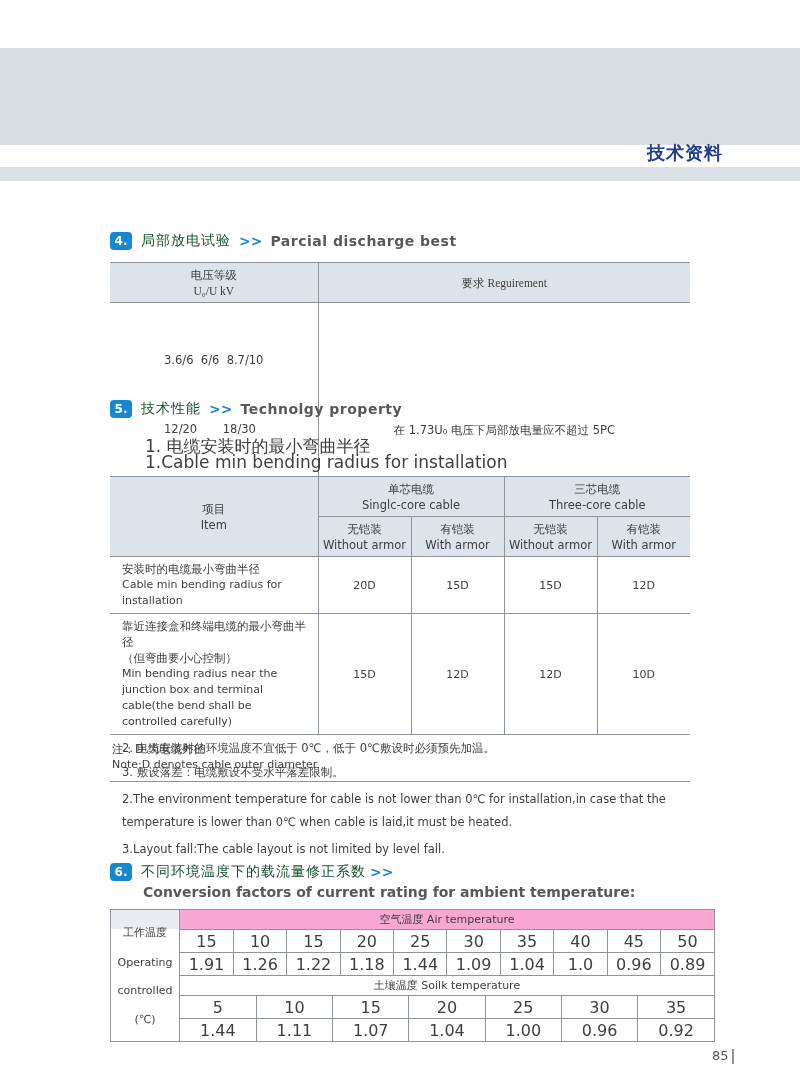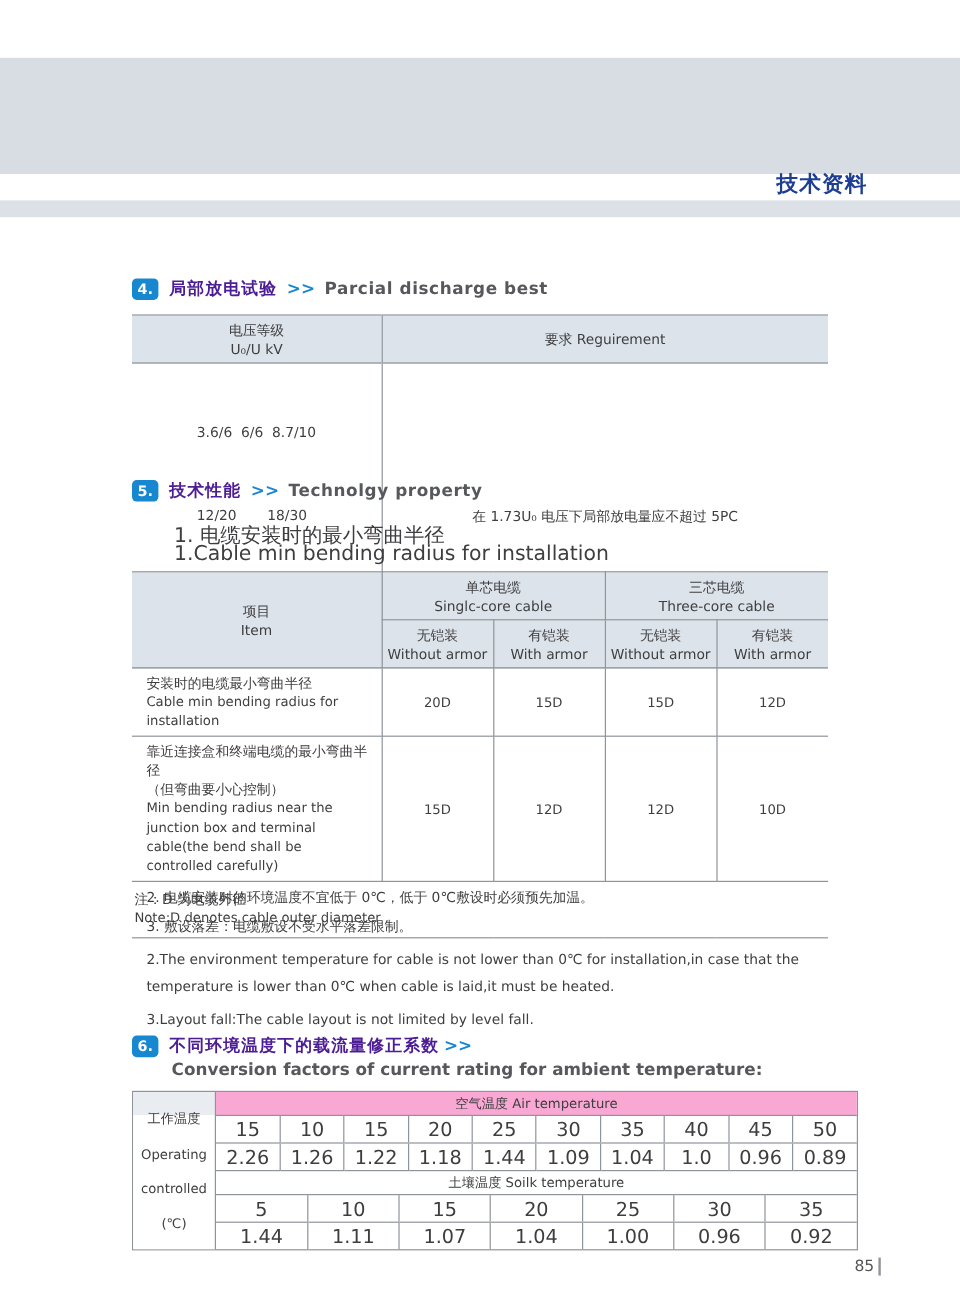--- a/index.html
+++ b/index.html
@@ -14,35 +14,35 @@
   .band-white  { position:absolute; left:0; top:97px; width:800px; height:22px; background:#ffffff; }
   .page-title  { position:absolute; top:93px; right:77px; font-size:18px; font-weight:bold;
                  color:#1d3e93; letter-spacing:1px; }
   .band-sub    { position:absolute; left:0; top:119px; width:800px; height:14px; background:#dce1e7; }
 
   
   .sec-header { position:absolute; left:110px; display:flex; align-items:center; font-size:14px; }
   .badge { display:inline-block; min-width:22px; height:18px; line-height:18px; text-align:center;
            background:#1787cf; color:#fff; font-size:12px; font-weight:bold; border-radius:4px;
            margin-right:9px; }
-  .zh-title { color:#4c1d95; font-weight:bold; letter-spacing:1px; }
+  .zh-title { color:#14532d; font-weight:normal; letter-spacing:1px; }
   .arrows   { color:#1787cf; font-weight:bold; margin:0 8px; }
   .en-title { color:#57585c; font-weight:bold; letter-spacing:0.5px; }
   .sec-line2 { position:absolute; left:143px; font-size:14px; color:#57585c; font-weight:bold; }
 
   
   table.tbl { border-collapse:collapse; table-layout:fixed; position:absolute; left:110px; }
   .tbl th, .tbl td { font-weight:normal; padding:0; }
   .hdr-bg { background:#dce3ea; }
   .cl { line-height:16px; font-size:11.5px; }
   .small { font-size:11px; }
 
   
   .t1 { top:214px; width:580px; border-top:1px solid #8f949a; border-bottom:1px solid #8f949a; }
-  .t1 thead tr { border-bottom:1px solid #8f949a; }
+  .t1 thead tr { border-bottom:1px solid #8f949a;font-family:Liberation Serif, serif; }
   .t1 th, .t1 td { text-align:center; }
   .t1 th+th, .t1 td+td { border-left:1px solid #8f949a; }
   .t1 thead tr { height:40px; }
   .t1 tbody tr { height:66px; }
   .t1 .pre { white-space:pre; line-height:23px; font-size:11.5px; text-align:left;
              display:inline-block; }
 
   
   .t2 { top:428px; width:580px; border-top:1px solid #8f949a; border-bottom:1px solid #8f949a; }
   .t2 th, .t2 td { border:1px solid #8f949a; text-align:center; }
@@ -245,21 +245,21 @@
             <td>15</td>
             <td>20</td>
             <td>25</td>
             <td>30</td>
             <td>35</td>
             <td>40</td>
             <td>45</td>
             <td>50</td>
           </tr>
           <tr>
-            <td>2.26</td>
+            <td>1.91</td>
             <td>1.26</td>
             <td>1.22</td>
             <td>1.18</td>
             <td>1.44</td>
             <td>1.09</td>
             <td>1.04</td>
             <td>1.0</td>
             <td>0.96</td>
             <td>0.89</td>
           </tr>

